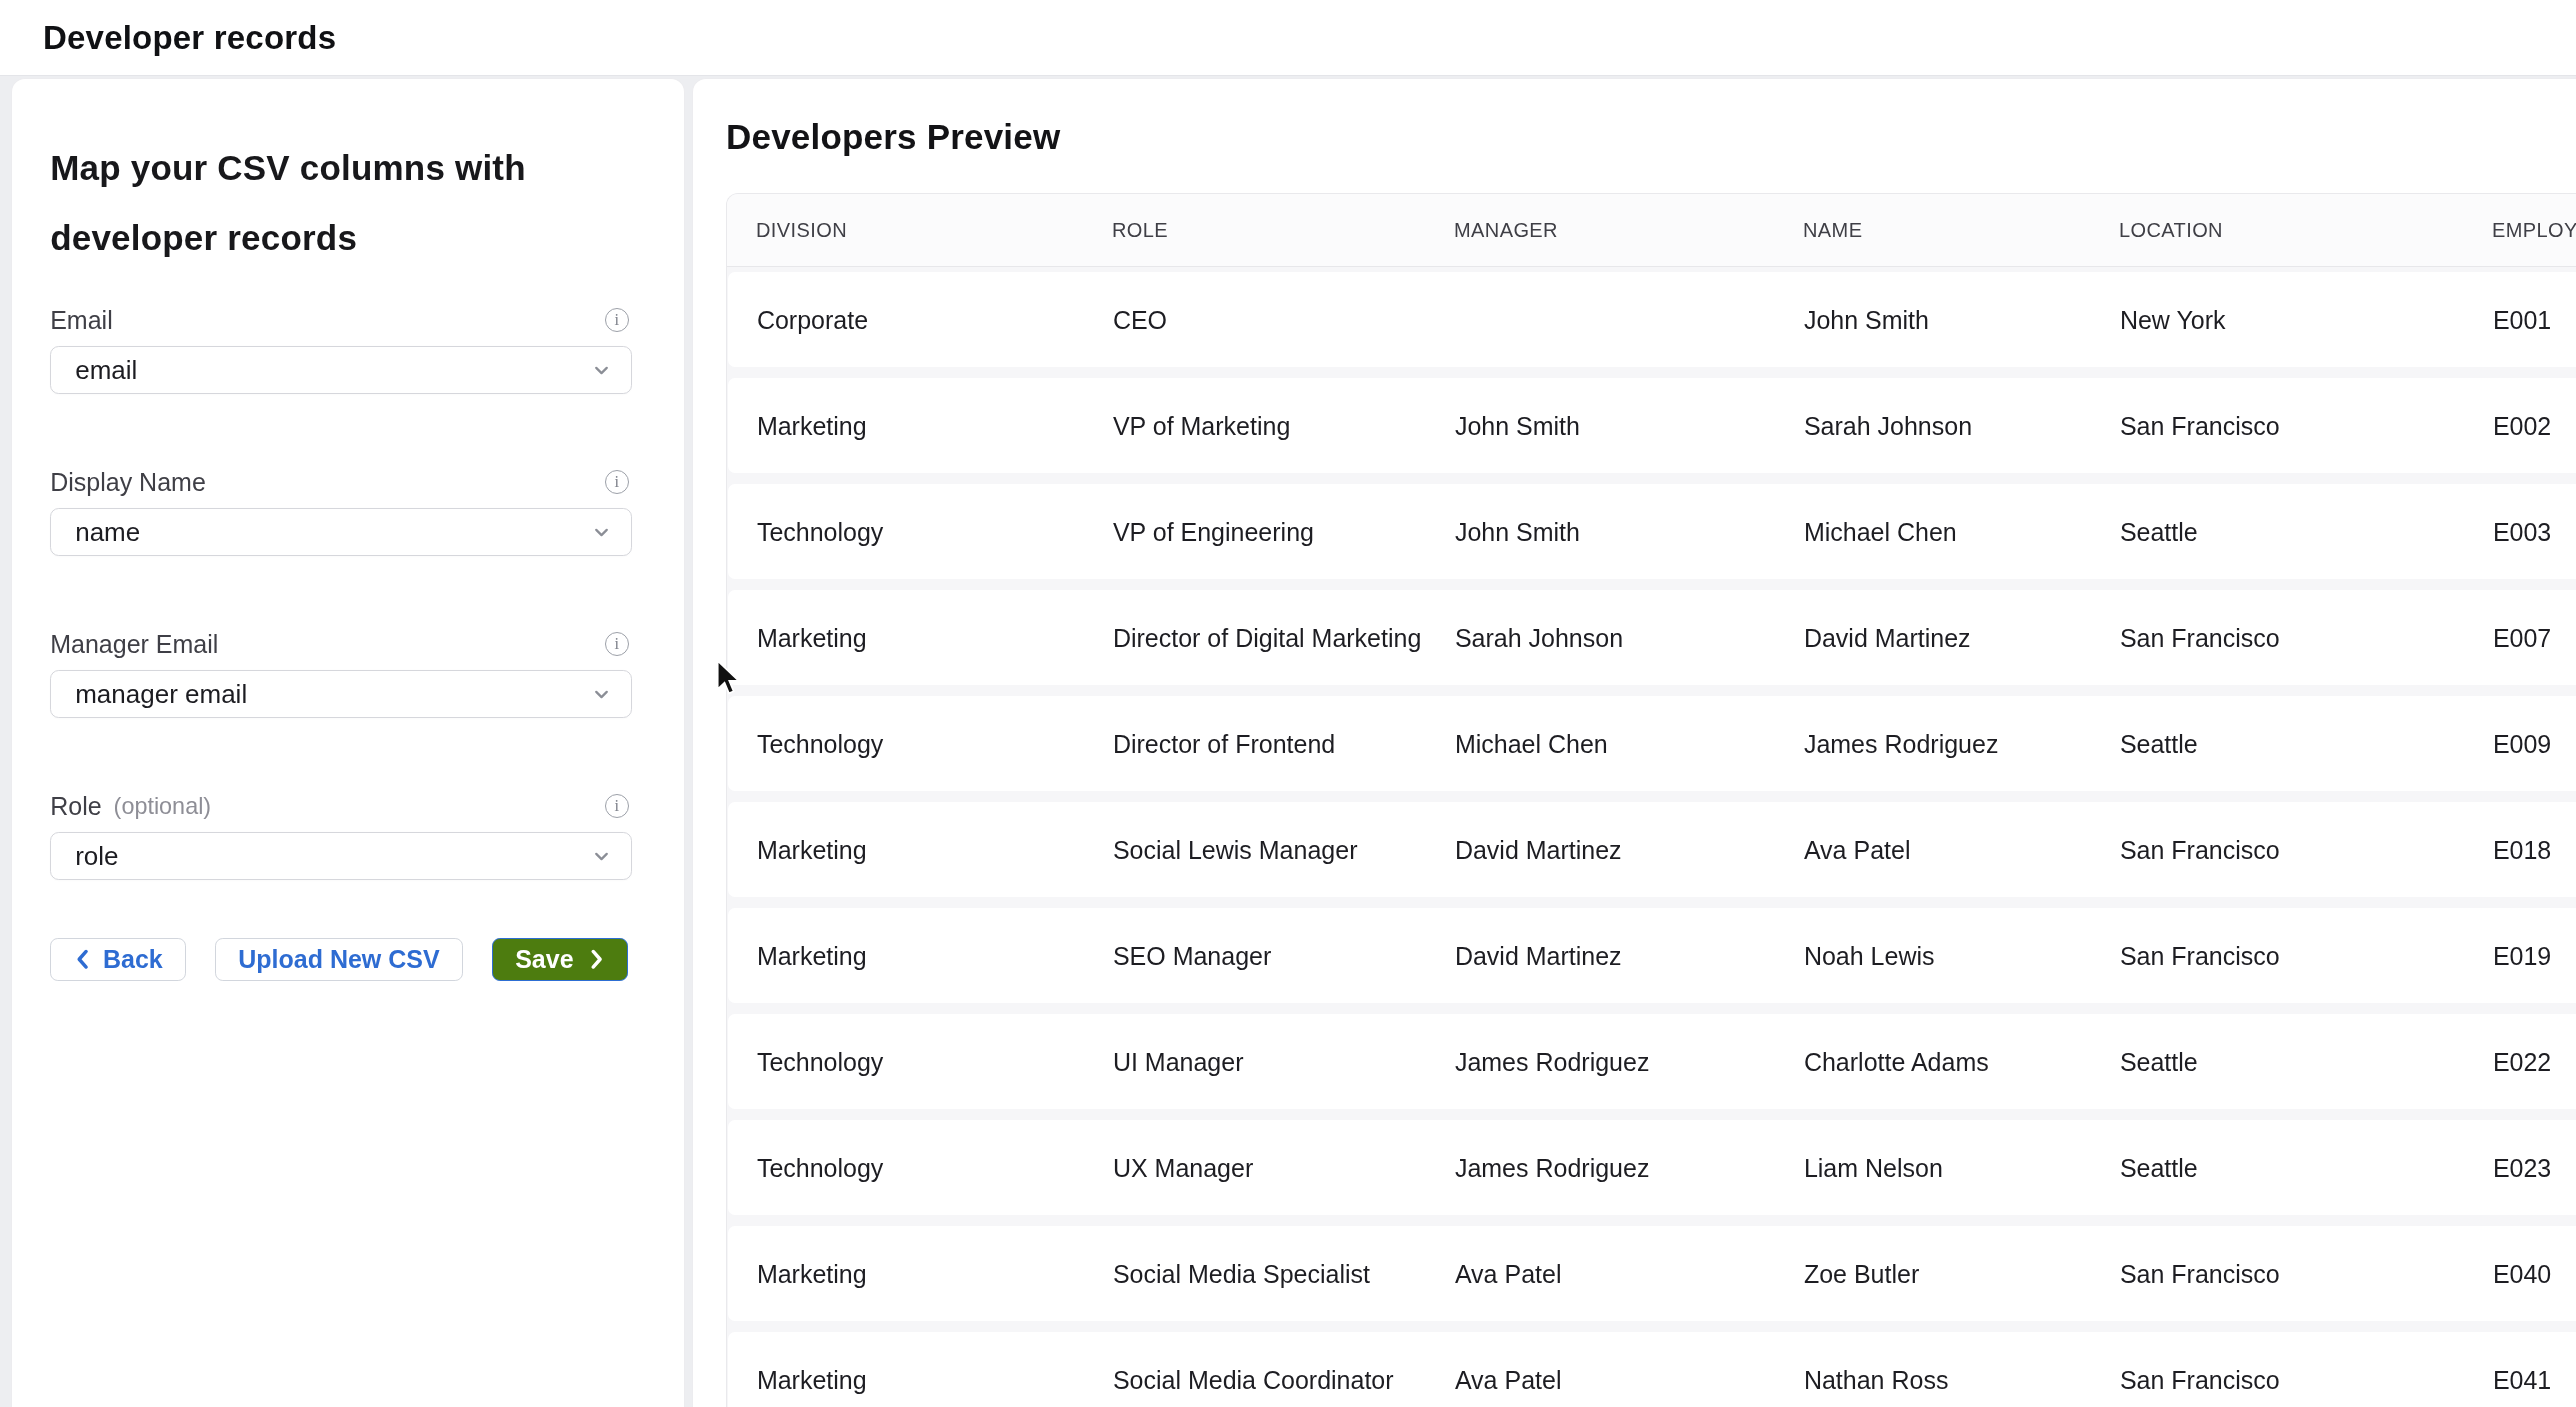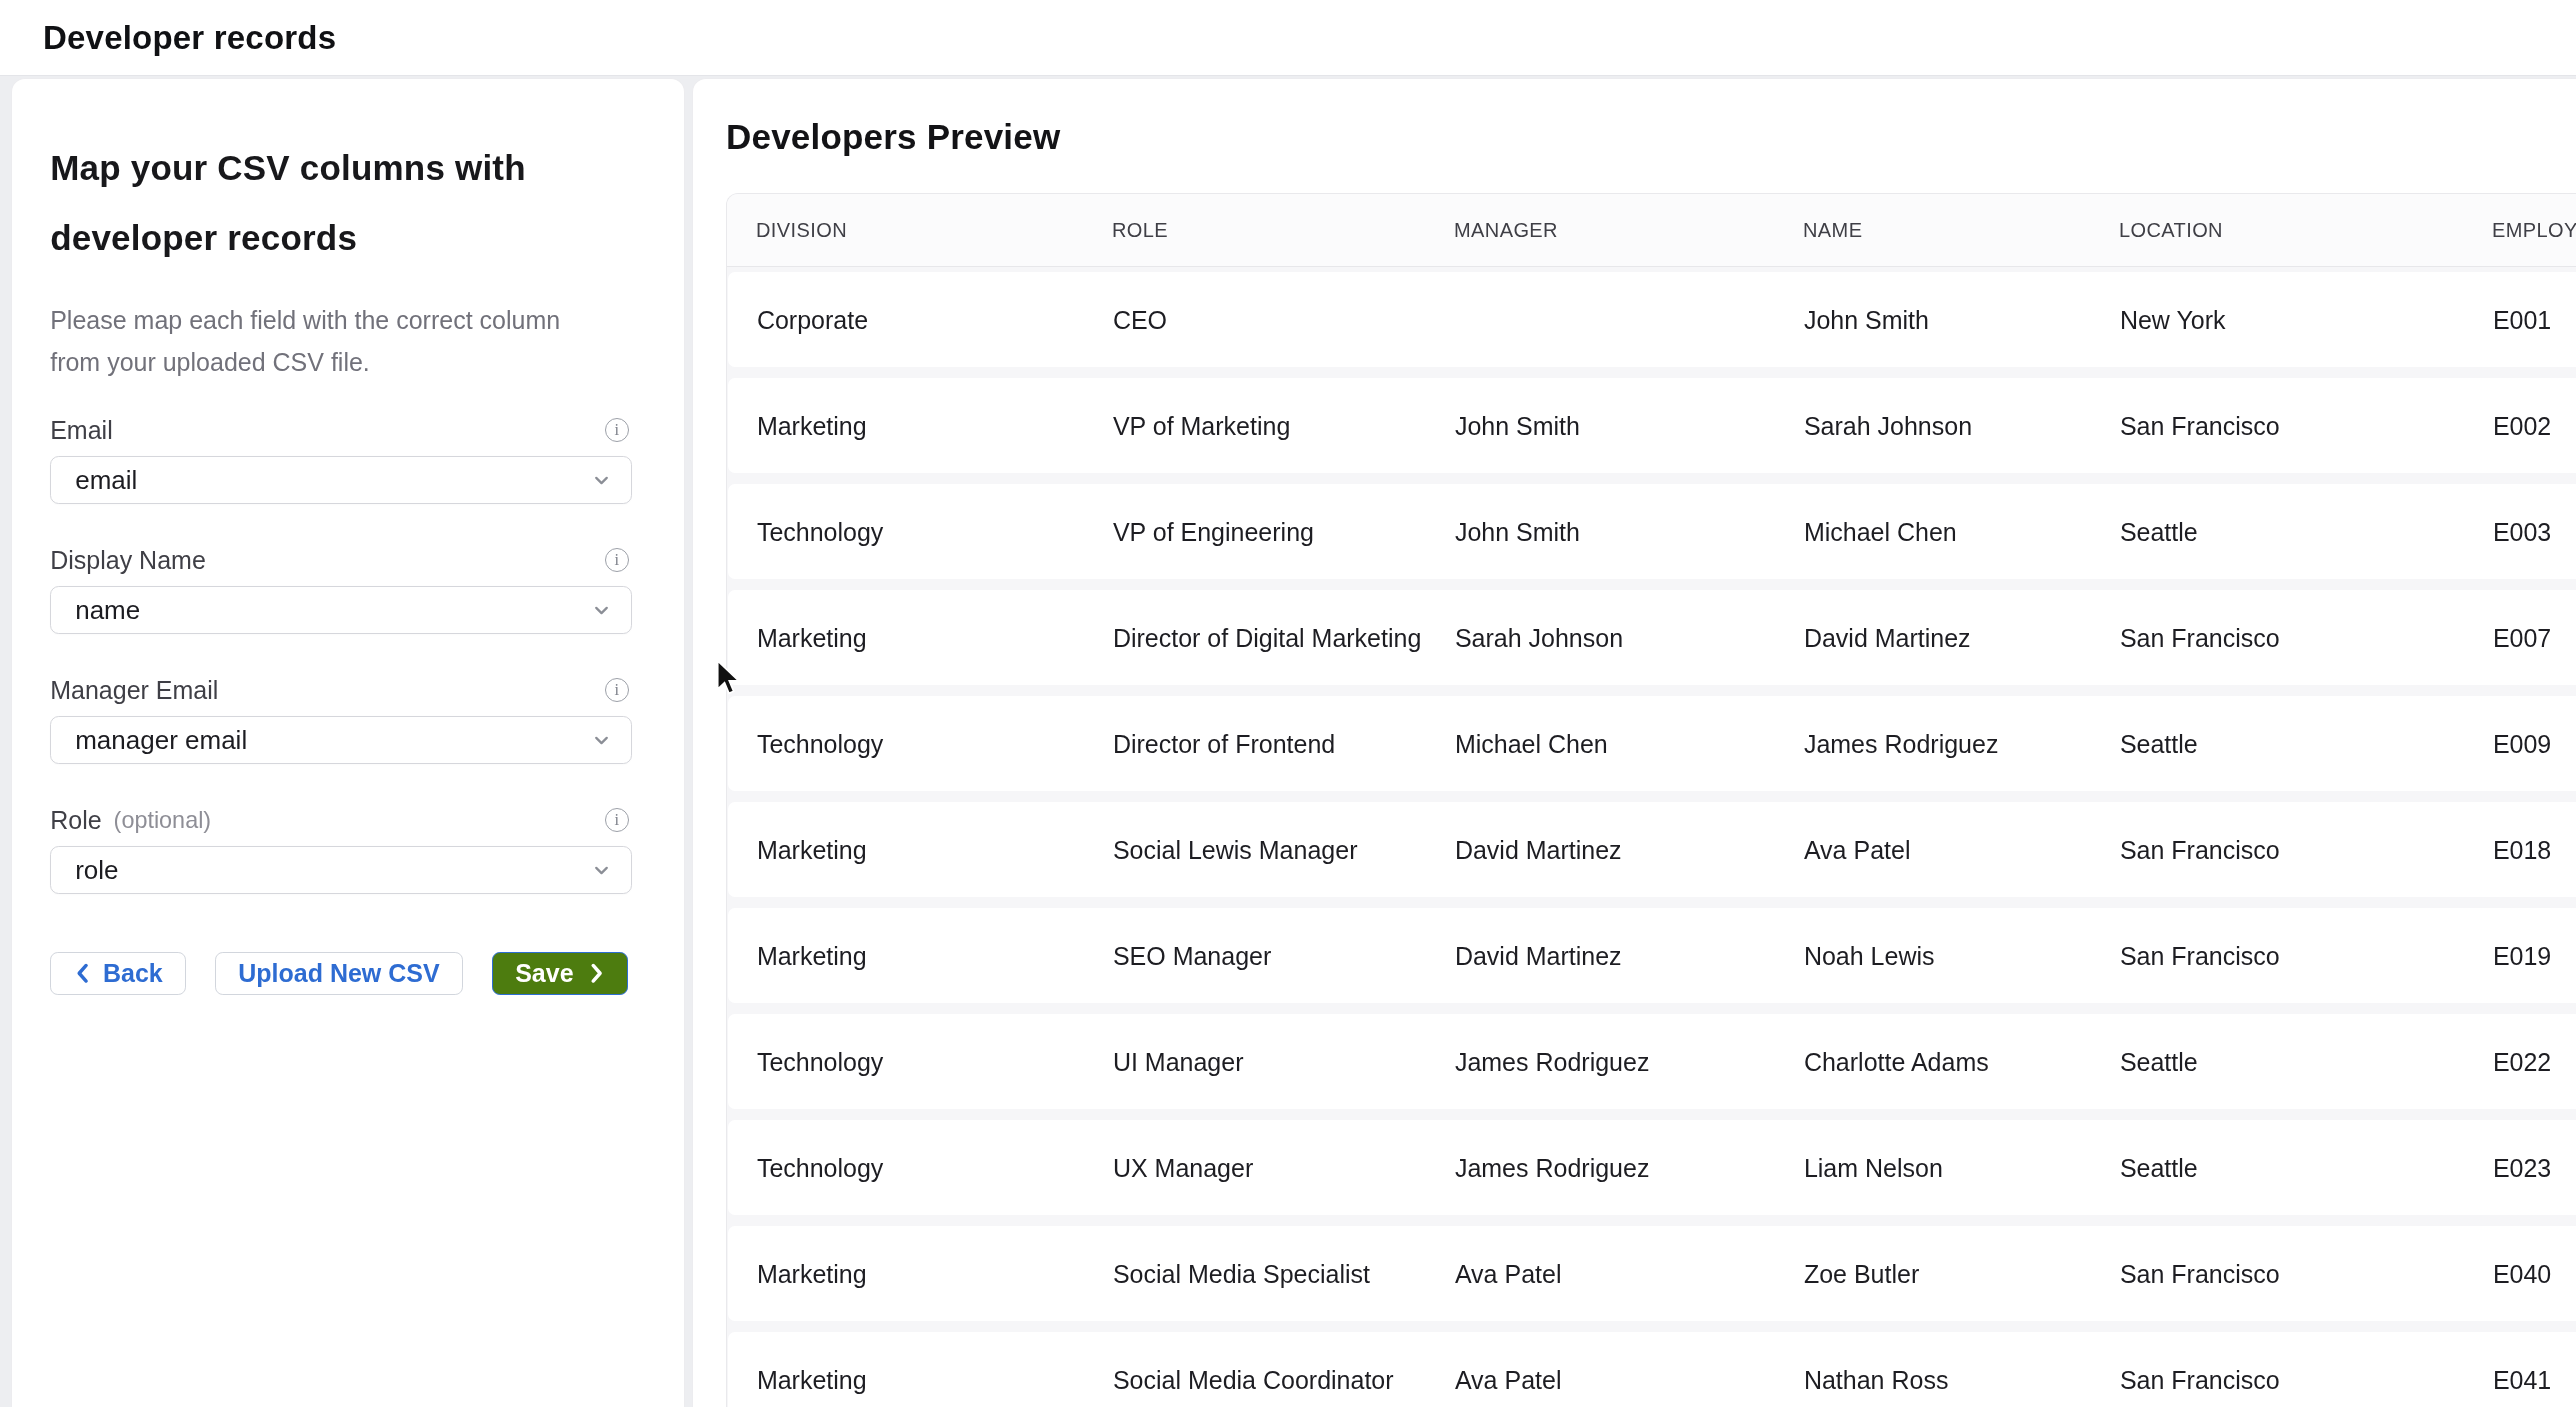--- a/index.html
+++ b/index.html
@@ -28,21 +28,21 @@
   }
   .panel h2 {
     font-size:35px; font-weight:700; line-height:70px; color:#18181b;
     max-width:554px; letter-spacing:0.2px;
   }
   .panel .desc {
     margin-top:26px; font-size:25px; line-height:42px; color:#71717a;
     max-width:554px;
   }
 
-  .field { margin-top:42px; width:582px; }
+  .field { margin-top:74px; width:582px; }
   .field.first { margin-top:33px; }
   .field-head { display:flex; align-items:center; height:28px; }
   .field-label { font-size:25px; font-weight:500; color:#3f3f46; }
   .field-optional { font-size:23.4px; color:#8e8e96; margin-left:12px; }
   .info-icon {
     margin-left:auto; margin-right:3.5px;
     width:24px; height:24px; border:1.7px solid #9ca0a8; border-radius:50%;
     display:flex; align-items:center; justify-content:center;
     font-size:16.4px; color:#7d818a; font-family:"Liberation Serif", serif;
     cursor:default;
@@ -110,21 +110,20 @@
 </style>
 </head>
 <body>
 
 <div class="topbar">
   <h1>Developer records</h1>
 </div>
 
 <div class="panel">
   <h2>Map your CSV columns with developer records</h2>
-  <p class="desc">Please map each field with the correct column from your uploaded CSV file.</p>
 
   <div class="field first">
     <div class="field-head">
       <span class="field-label">Email</span>
       <span class="info-icon">i</span>
     </div>
     <div class="select">
       <span class="value">email</span>
       <span class="chev">
         <svg width="21" height="21" viewBox="0 0 24 24" fill="none">

